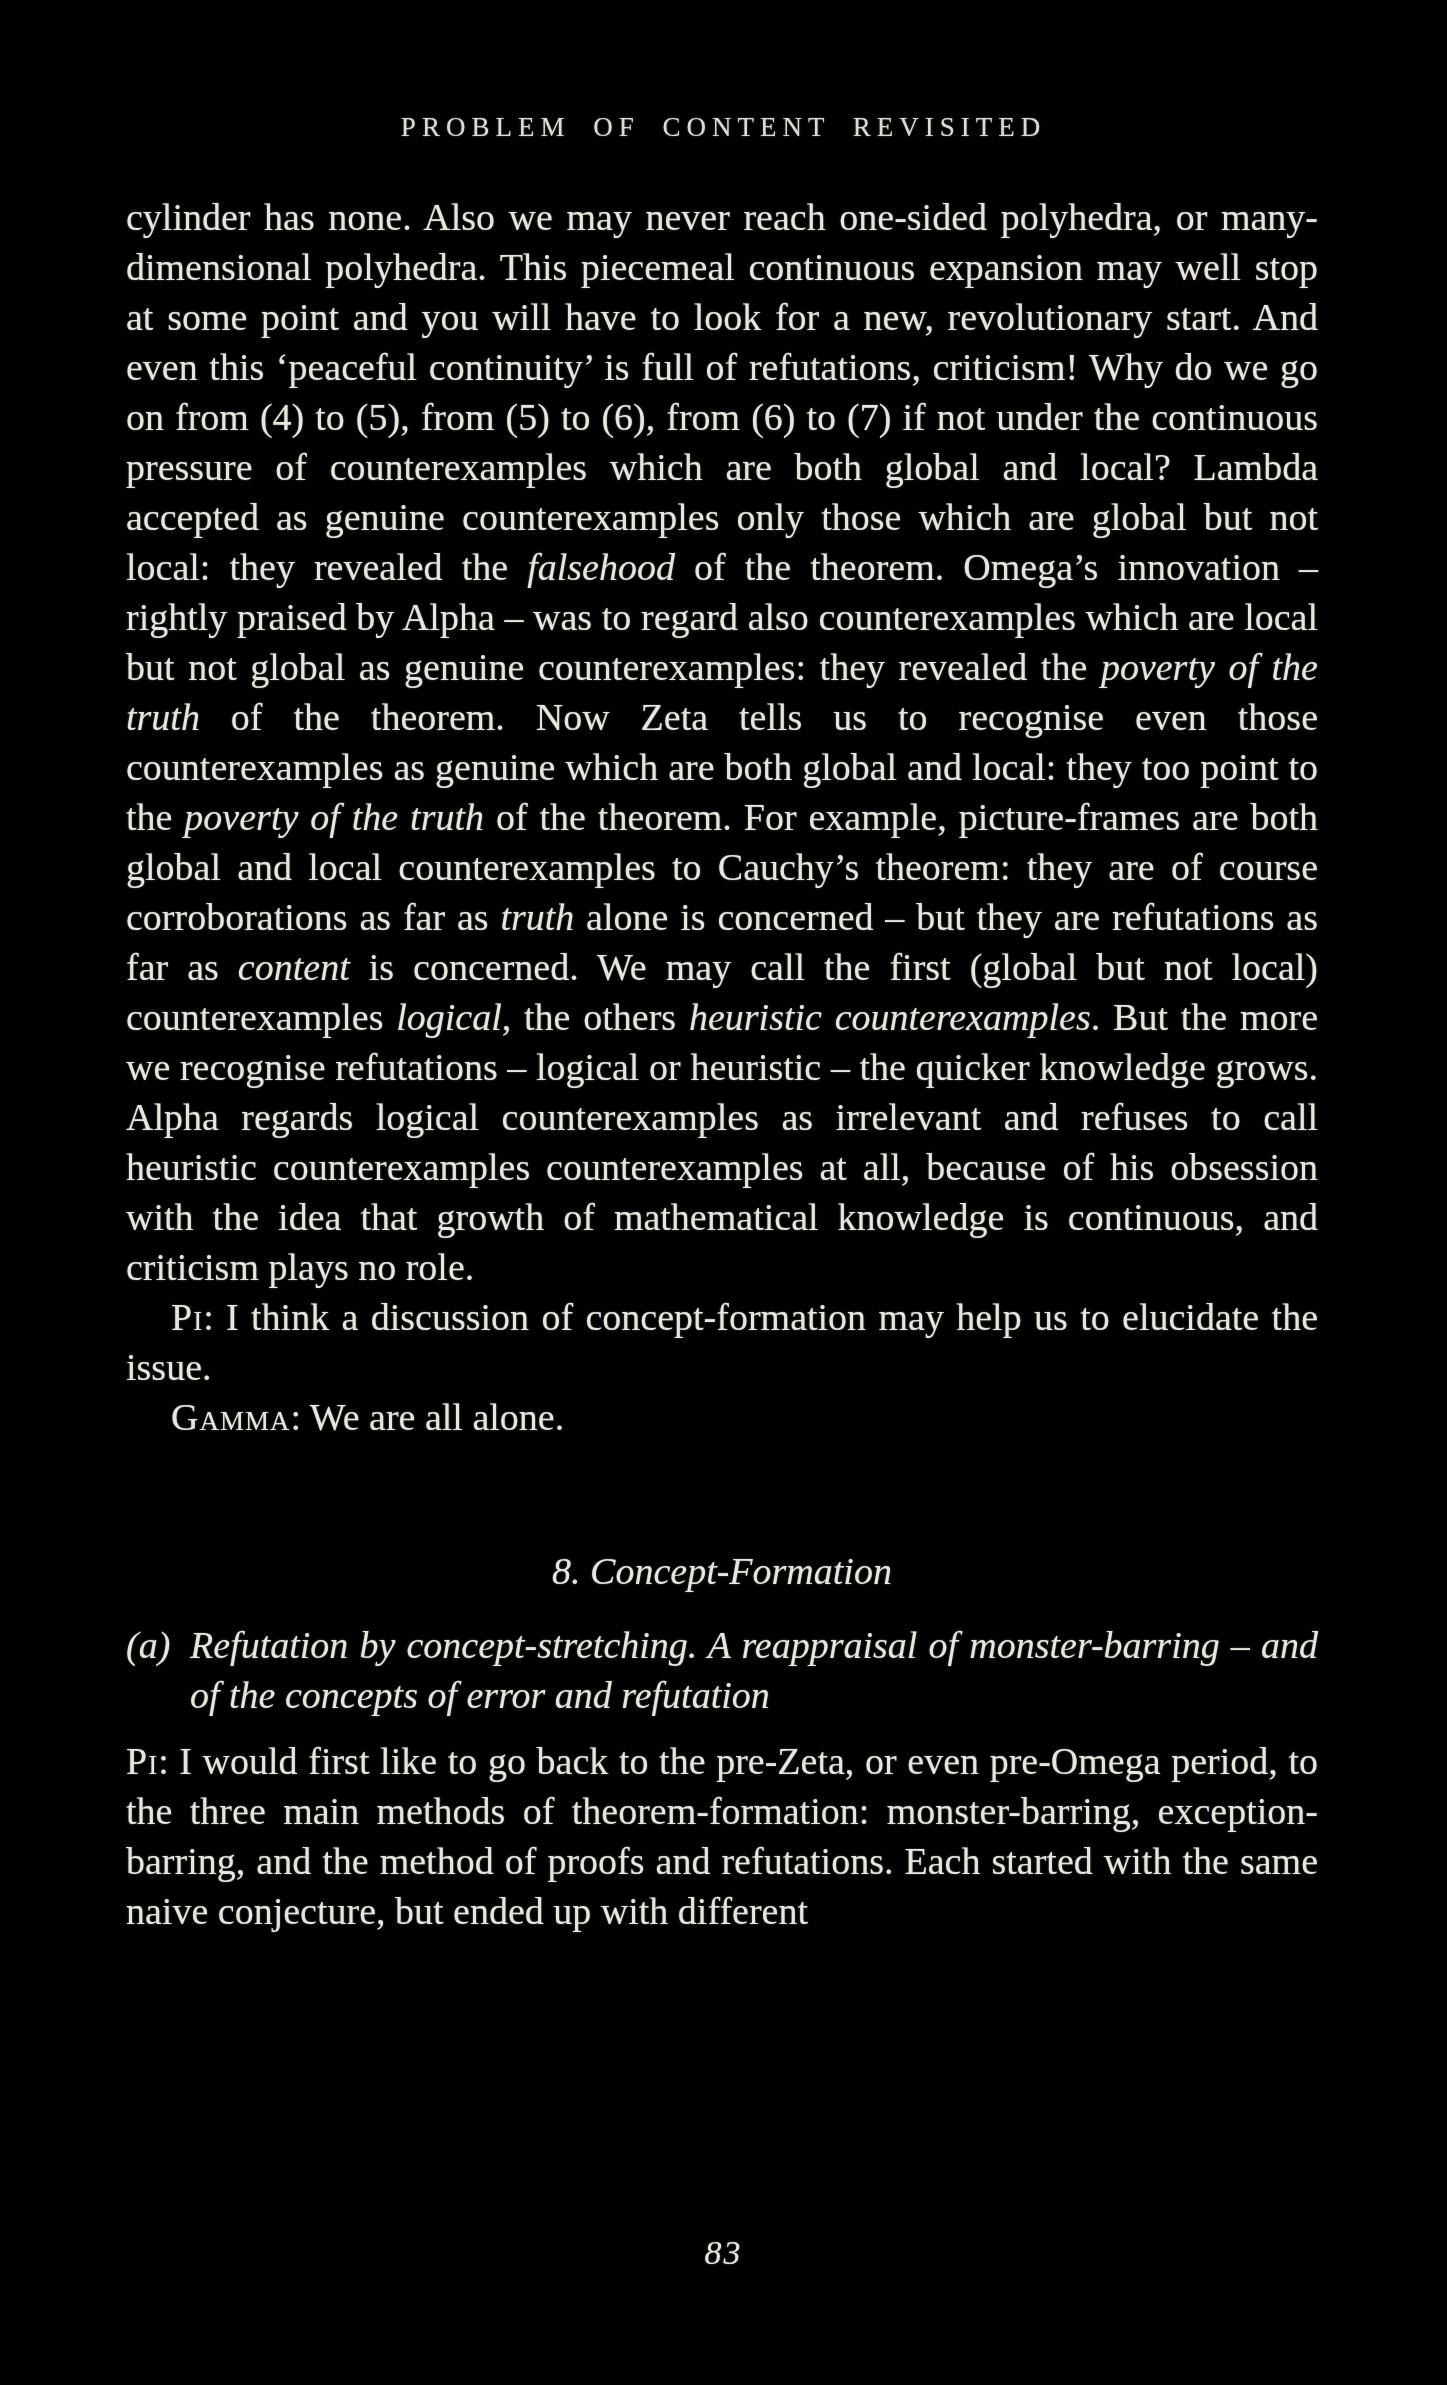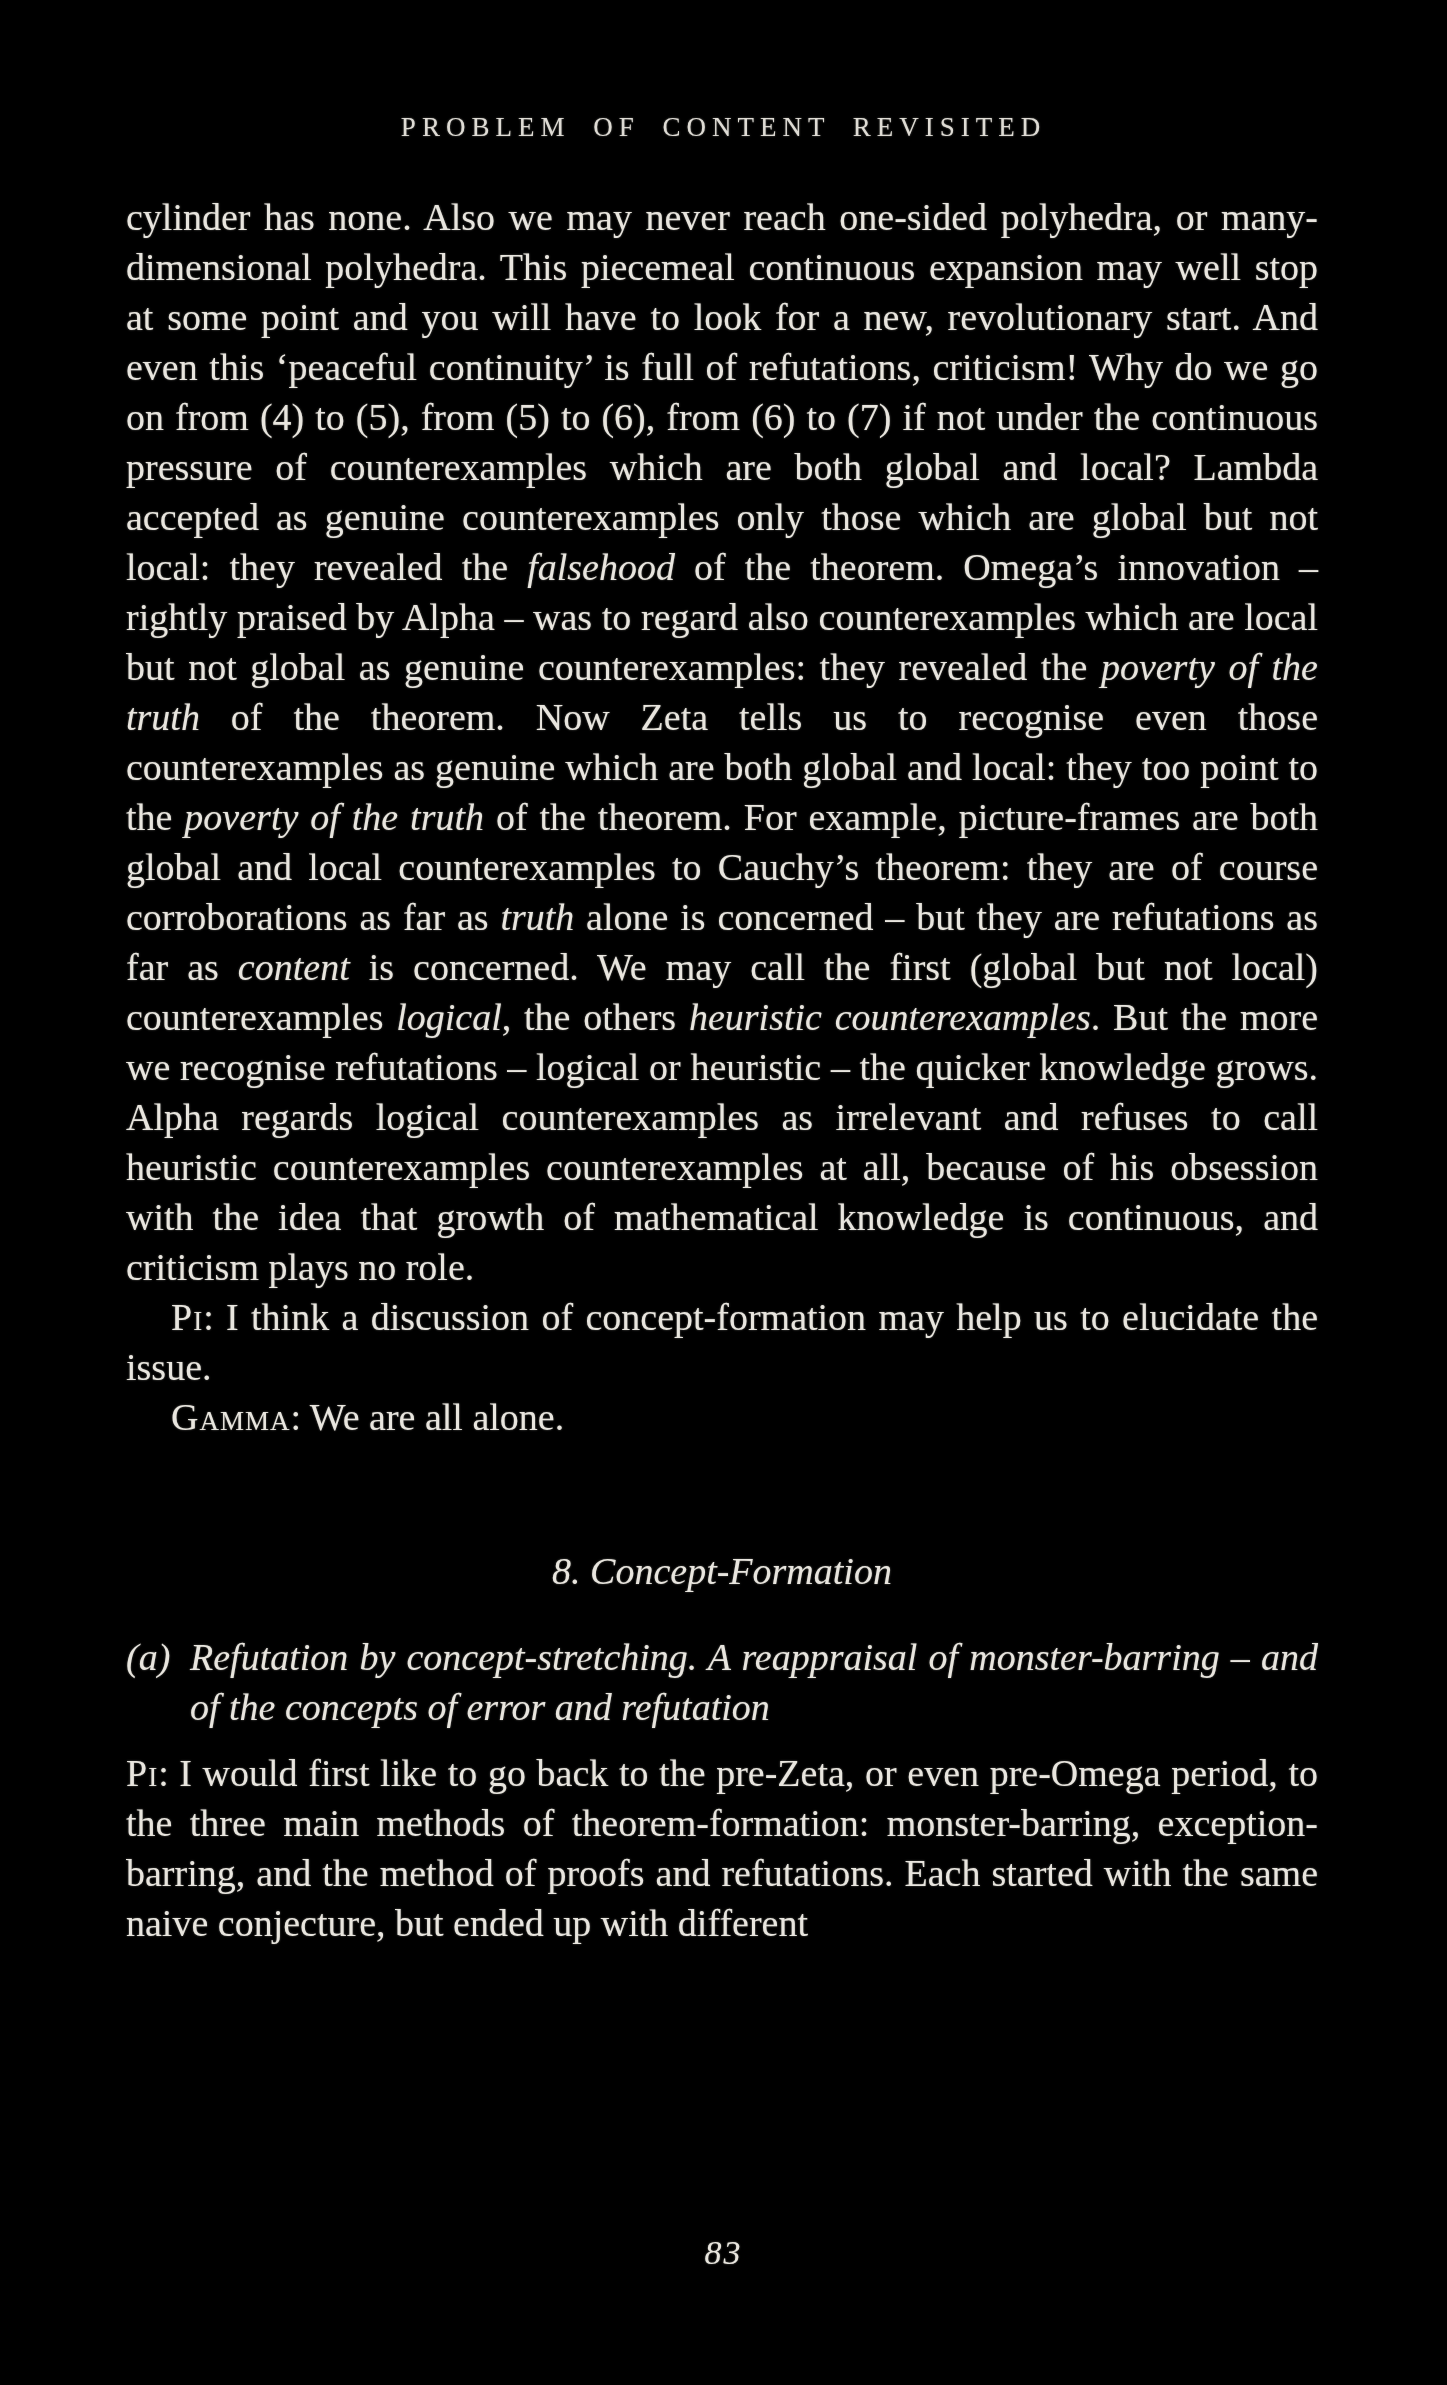--- a/index.html
+++ b/index.html
@@ -38,21 +38,21 @@
     font-size: 38px;
     line-height: 50px;
     text-align: justify;
   }
   .para { text-align: justify; }
   .para.dialogue { text-indent: 45px; }
   .it { font-style: italic; margin-top: 40px; }
   .sc { font-variant: small-caps; letter-spacing: 1px; }
   .section-heading {
     margin-top: 104px;
-    margin-bottom: 36px;
+    margin-bottom: 24px;
     text-align: center;
     font-style: italic;
     font-weight: normal;
     font-size: 38px;
     line-height: 50px;
   }
   .subsection {
     font-style: italic;
     padding-left: 64px;
     text-indent: -64px;

